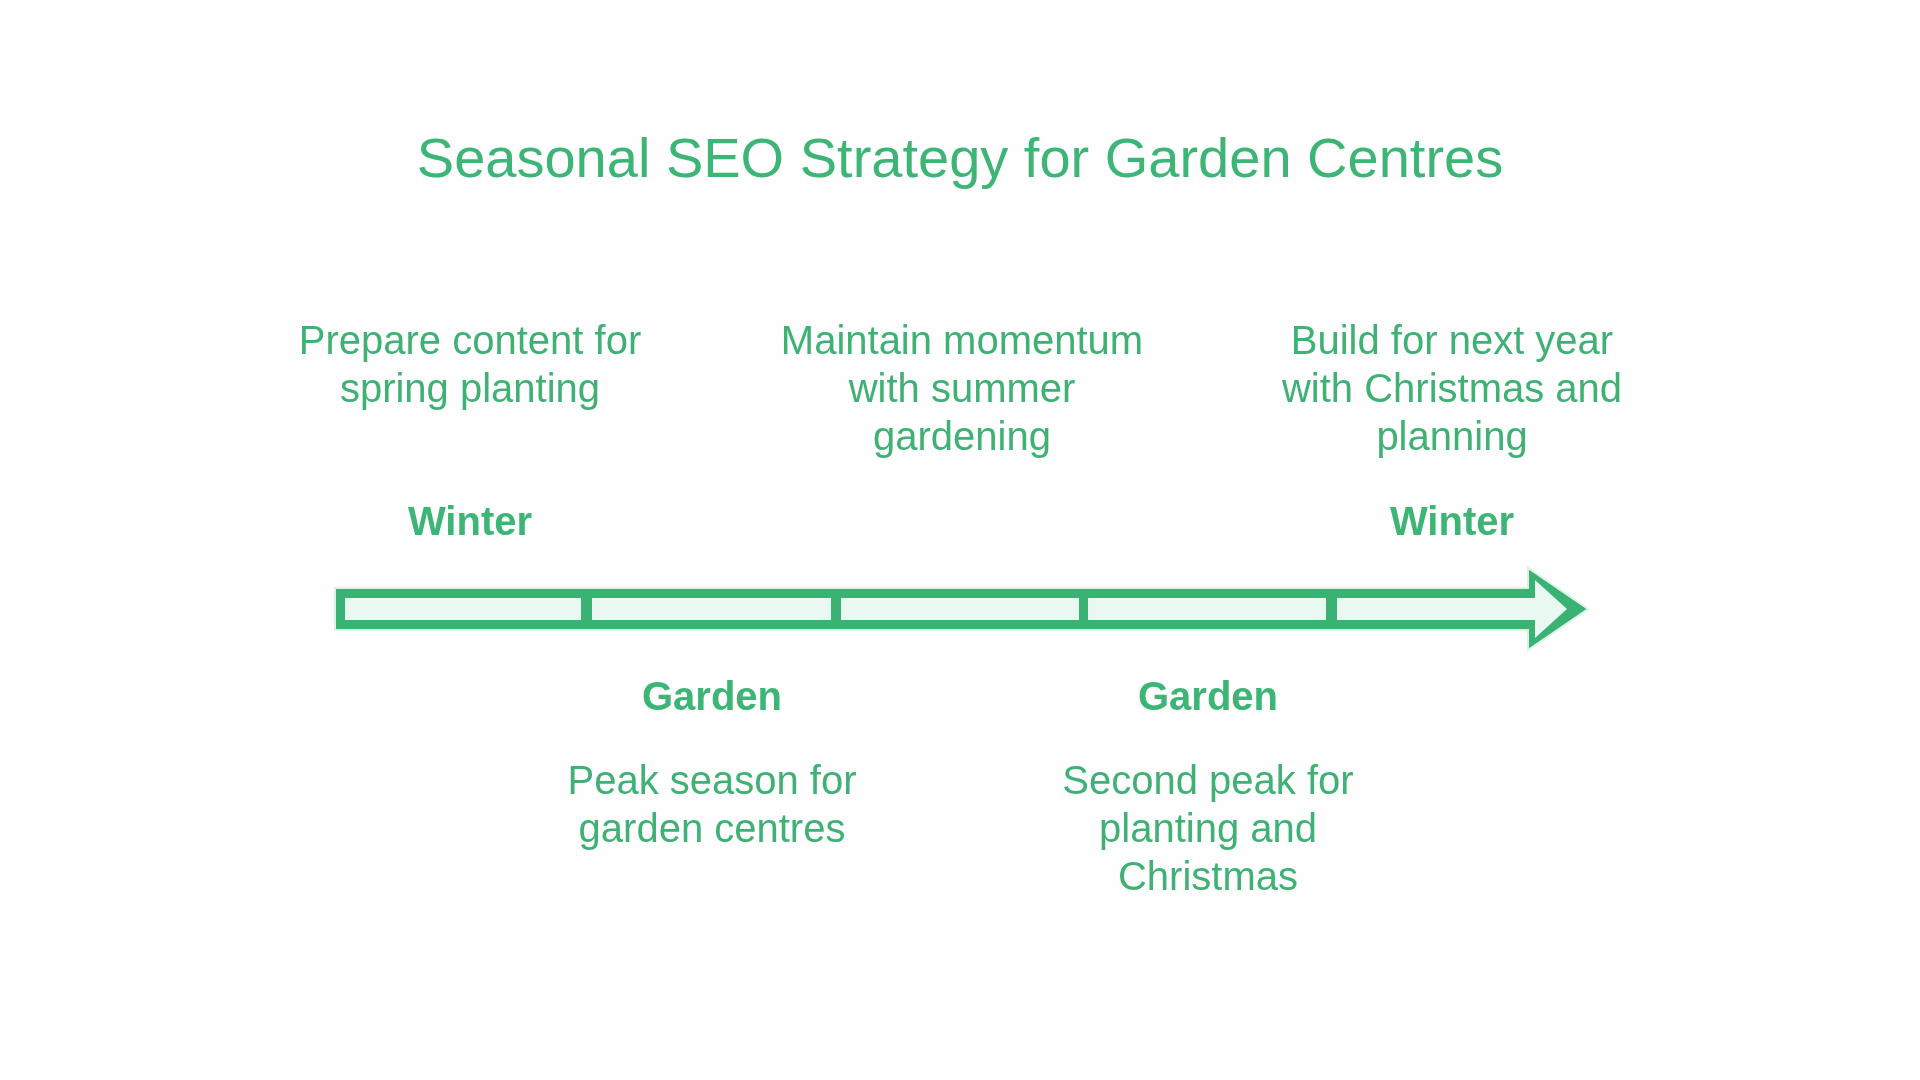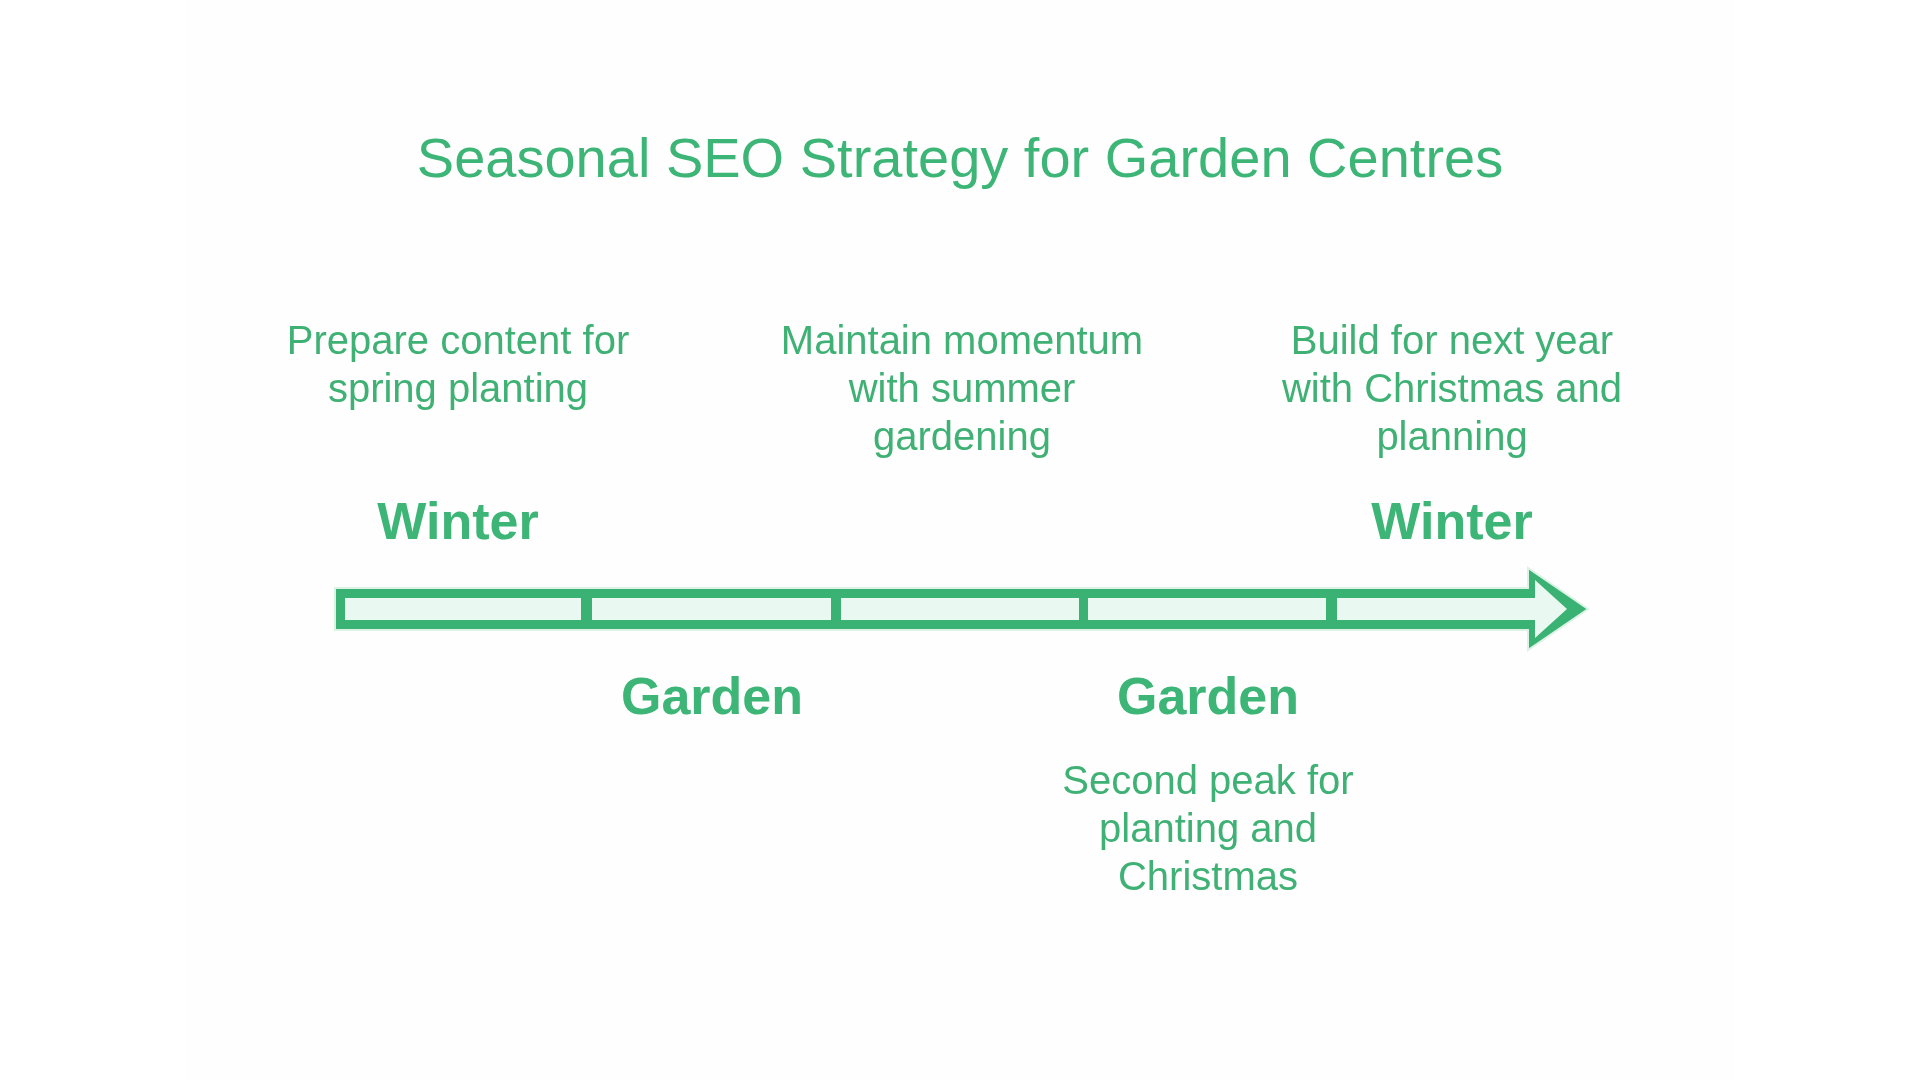--- a/index.html
+++ b/index.html
@@ -25,36 +25,36 @@
   .col-bottom{top:672px;}
   .desc{
     font-size:40px;line-height:48px;font-weight:400;
     white-space:pre-line;
   }
   .desc-area{
     height:144px;
     display:flex;flex-direction:column;
   }
   .season{
-    font-size:52px;line-height:48px;font-weight:700;
+    font-size:40px;line-height:48px;font-weight:700;
     color:#3DB576;
   }
   .col-top .season{margin-top:37px;}
   .col-bottom .desc{margin-top:36px;}
   .arrow-wrap{position:absolute;left:320px;top:550px;width:1290px;height:120px;}
 </style>
 </head>
 <body>
 
 <div class="stage">
   <div class="canvas"></div>
 
   <div class="title">Seasonal SEO Strategy for Garden Centres</div>
 
-  <div class="col col-top" style="left:238px;">
+  <div class="col col-top" style="left:250px;">
     <div class="desc-area">
       <div class="desc">Prepare content for
 spring planting</div>
     </div>
     <div class="season">Winter</div>
   </div>
 
   <div class="col col-top" style="left:742px;">
     <div class="desc-area">
       <div class="desc">Maintain momentum
@@ -81,20 +81,22 @@
       <rect x="272" y="48" width="239" height="22" fill="#E9F8F0"></rect>
       <rect x="521" y="48" width="238" height="22" fill="#E9F8F0"></rect>
       <rect x="768" y="48" width="238" height="22" fill="#E9F8F0"></rect>
 
       <path d="M1017 48 H1215 V30 L1247 59 L1215 88 V70 H1017 Z" fill="#E9F8F0"></path>
     </svg>
   </div>
 
   <div class="col col-bottom" style="left:492px;">
     <div class="season">Garden</div>
+    <div class="desc">Peak season for
+garden centres</div>
   </div>
 
   <div class="col col-bottom" style="left:988px;">
     <div class="season">Garden</div>
     <div class="desc">Second peak for
 planting and
 Christmas</div>
   </div>
 </div>
 

